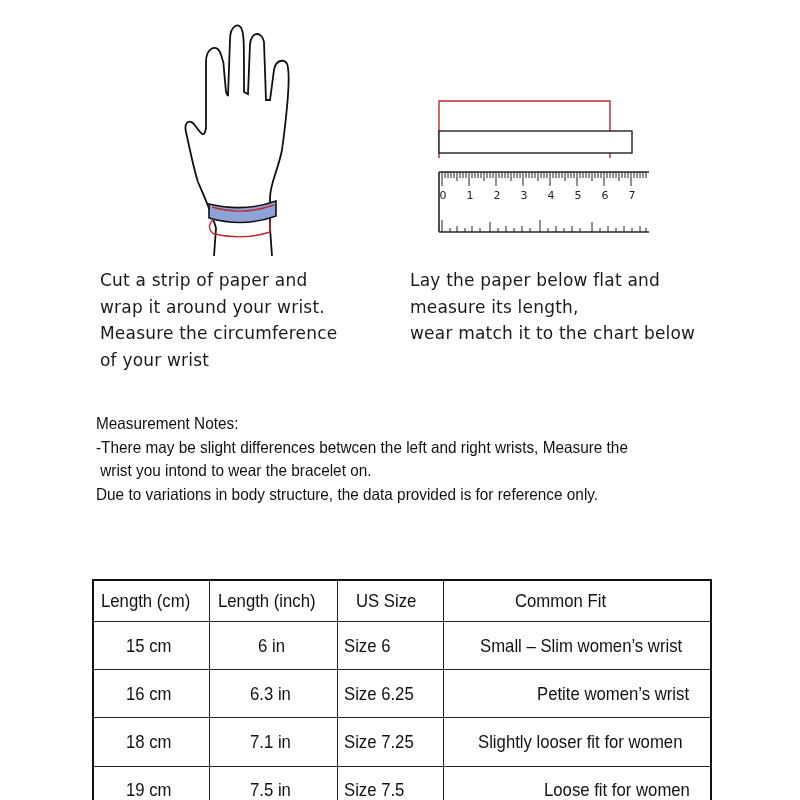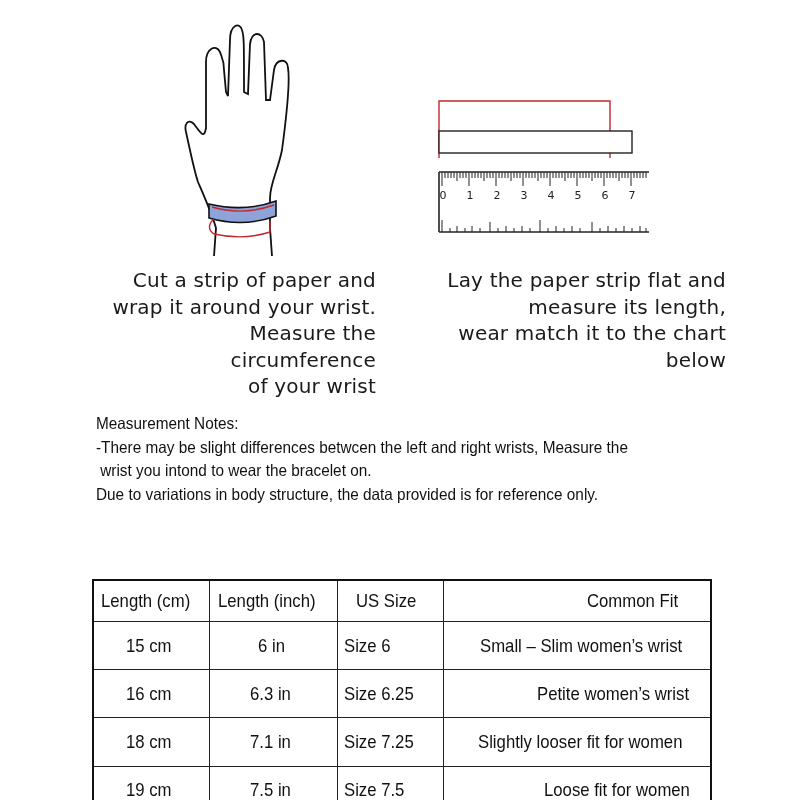--- a/index.html
+++ b/index.html
@@ -1,29 +1,29 @@
 <!DOCTYPE html>
 <html><head>
 <meta charset="utf-8">
 <style>
   html, body { margin:0; padding:0; background:#ffffff; }
   body { width:800px; height:800px; position:relative; overflow:hidden; font-family:"Liberation Sans", sans-serif; color:#111; }
   .abs { position:absolute; }
-  .caption { position:absolute; text-align:right; font-size:20px; line-height:26.5px; color:#1a1a1a; font-family:"DejaVu Sans", sans-serif; letter-spacing:0.2px; }
+  .caption { position:absolute; text-align:left; font-size:17px; line-height:26.5px; color:#1a1a1a; font-family:"DejaVu Sans", sans-serif; letter-spacing:0.2px; }
   .notes { position:absolute; left:96px; top:412px; width:620px; font-family:"Liberation Sans", sans-serif; font-size:16.5px; line-height:23.5px; color:#111; transform:scaleX(0.93); transform-origin:left top; }
   .notes div { white-space:nowrap; }
   table.size { position:absolute; left:92px; top:579px; width:620px; height:237px; border-collapse:collapse; border:2.5px solid #111; font-family:"Liberation Sans", sans-serif; font-size:19px; color:#111; }
   table.size td, table.size th { border:1.5px solid #222; padding:0; font-weight:normal; height:38px; }
   table.size th { height:40px; }
   .c1 { width:115px; text-align:center; }
   .c2 { width:127px; text-align:center; }
   .c3 { width:99px; text-align:left; padding-left:6px !important; }
   .c4 { text-align:right; padding-left:14px !important; }
   th.c3 { text-align:center; padding-left:0 !important;margin-top:8px; }
-  th.c4 { text-align:right; padding-left:0 !important; padding-right:20px !important; }
+  th.c4 { text-align:center; padding-left:0 !important; padding-right:20px !important; }
   .narrow { display:inline-block; transform:scaleX(0.88); transform-origin:left center; }
   .narrow2 { display:inline-block; transform:scaleX(0.8); transform-origin:left center; white-space:nowrap; }
 </style>
 </head>
 <body>
 
 <svg class="abs" style="left:180px;top:20px;" width="140" height="240" viewBox="180 20 140 240">
   <path d="M214,256 L216,228 C212,214 204,196 198,182 C194,170 190,150 186,132 C184,124 188,118 194,124 C200,132 204,140 206,128 L206,62 C206,48 216,44 220,52 C222,58 224,60 224,70 L226,92 L228,96 L230,40 C230,24 240,22 242,30 C244,36 244,40 244,92 L248,94 L250,44 C252,30 262,32 264,42 L266,100 L270,100 L274,70 C276,58 288,58 288,68 C290,80 286,120 282,150 C278,170 270,184 270,198 L270,228 L272,256" fill="#fff" stroke="#111" stroke-width="1.8"></path>
   <path d="M209,204 L209,218 C230,224 254,224 276,216 L276,201 C254,209 230,209 209,204 Z" fill="#8ea3d8" stroke="#111" stroke-width="1.6"></path>
   <path d="M212,207 C232,213 254,212 274,205" fill="none" stroke="#c0282d" stroke-width="1.4"></path>
@@ -145,21 +145,21 @@
   </g>
 </svg>
 
 <div class="caption" style="left:100px;top:267px;width:276px;">
   <div>Cut a strip of paper and</div>
   <div>wrap it around your wrist.</div>
   <div>Measure the circumference</div>
   <div>of your wrist</div>
 </div>
 <div class="caption" style="left:410px;top:267px;width:316px;">
-  <div>Lay the paper strip flat and</div>
+  <div>Lay the paper below flat and</div>
   <div>measure its length,</div>
   <div>wear match it to the chart below</div>
 </div>
 
 <div class="notes">
   <div>Measurement Notes:</div>
   <div>-There may be slight differences betwcen the left and right wrists, Measure the</div>
   <div style="white-space:pre;"> wrist you intond to wear the bracelet on.</div>
   <div>Due to variations in body structure, the data provided is for reference only.</div>
 </div>

